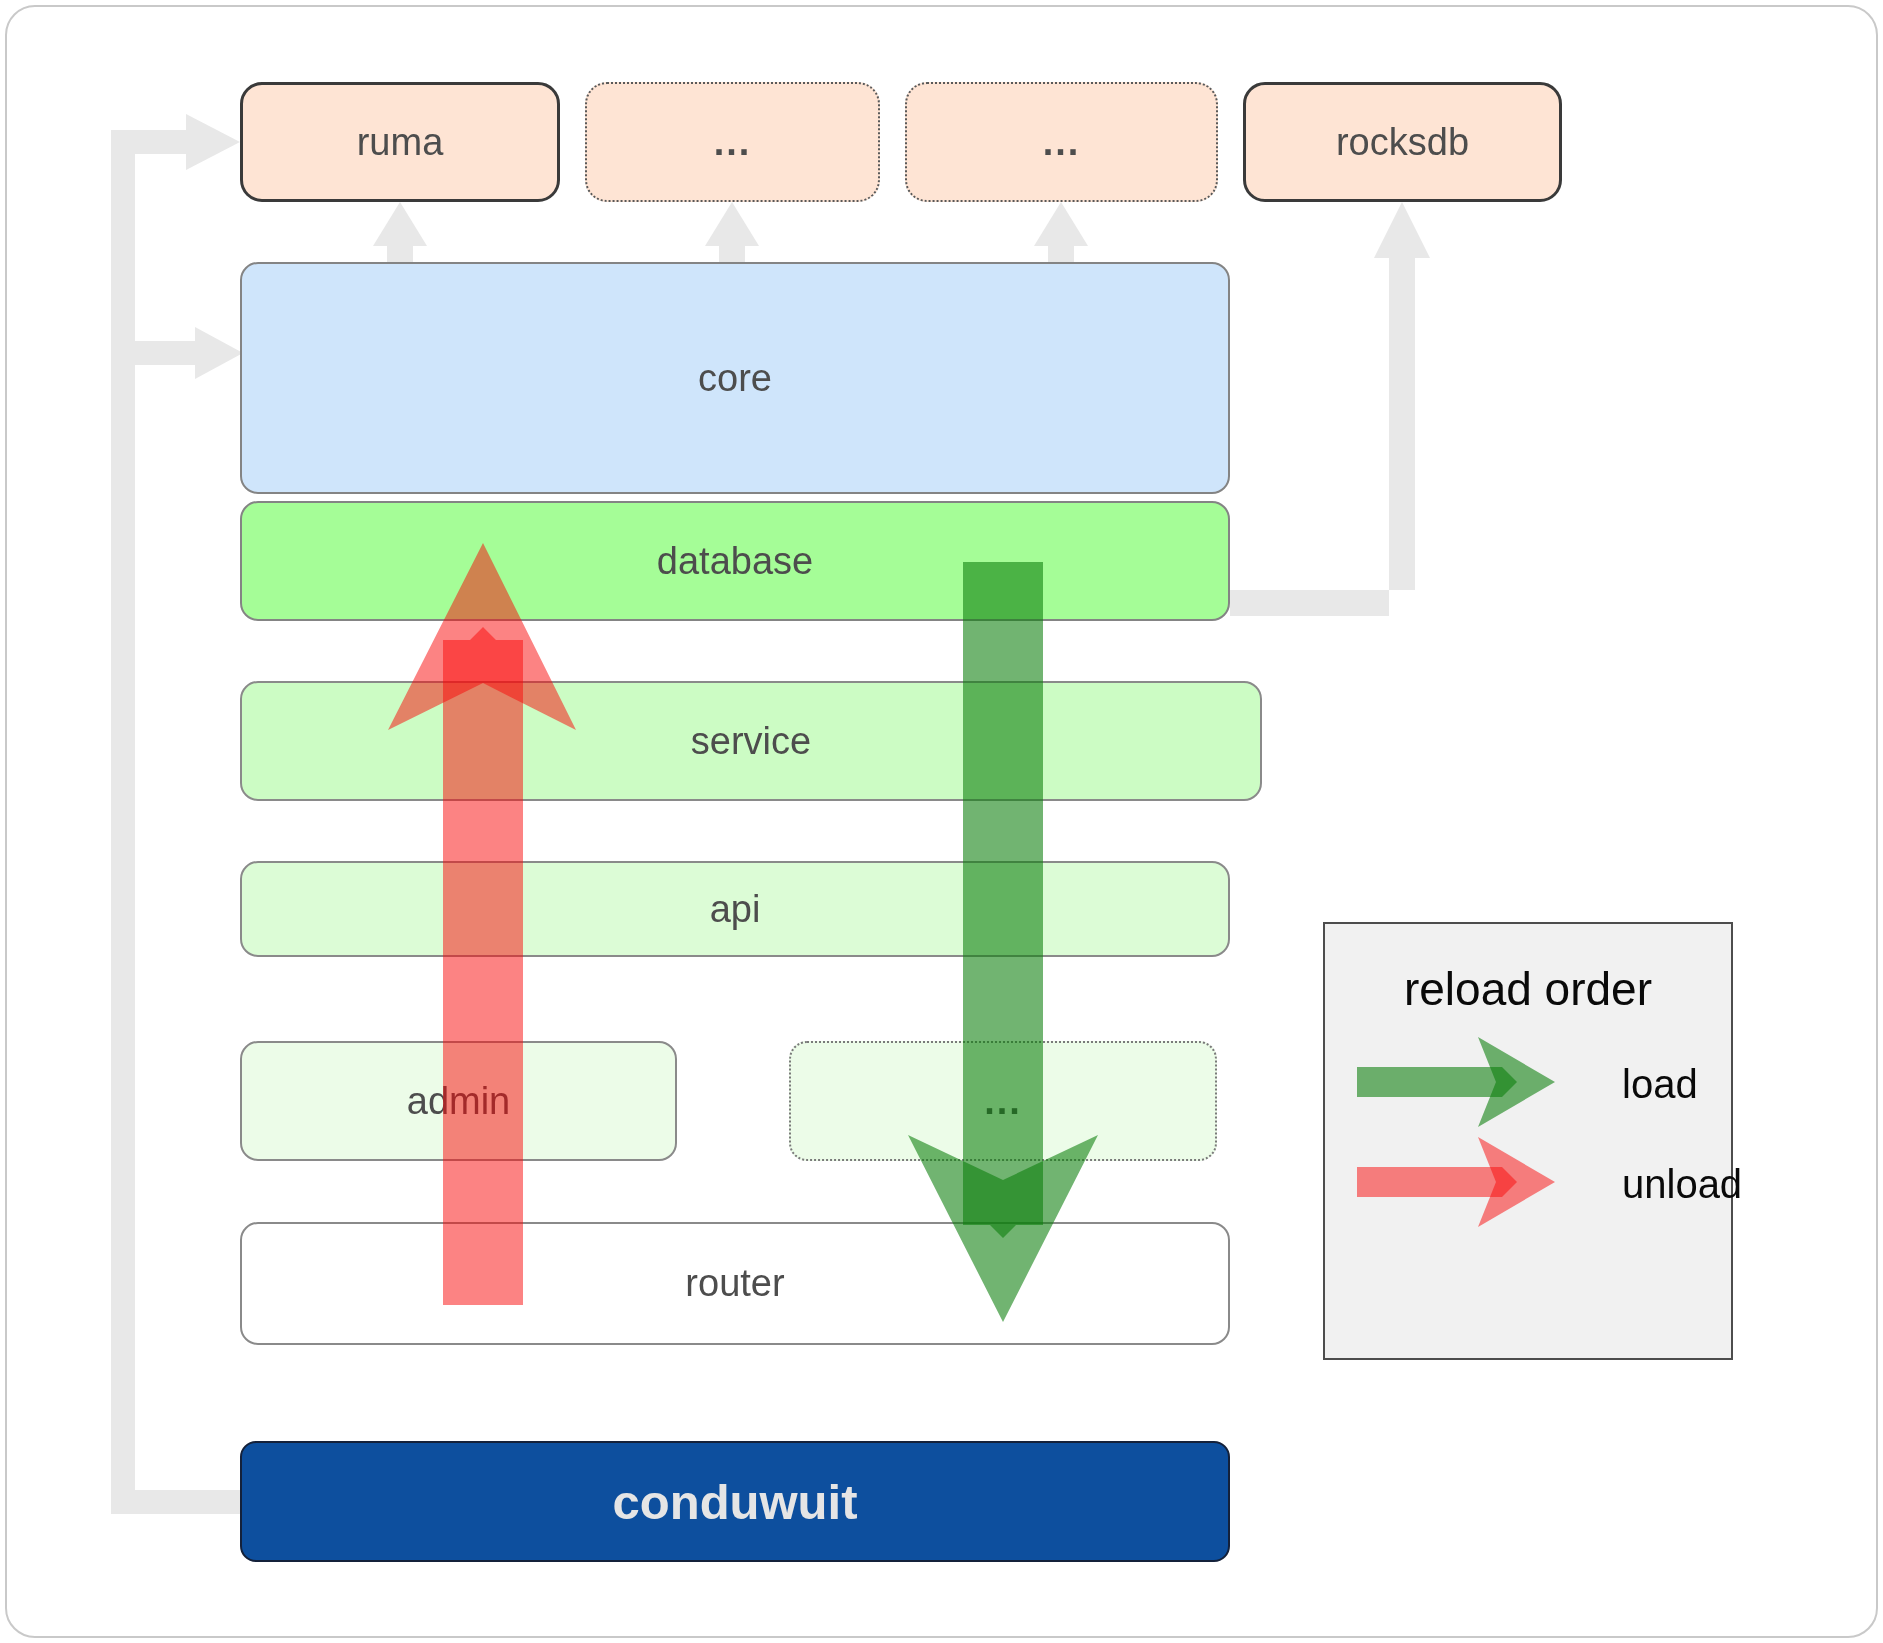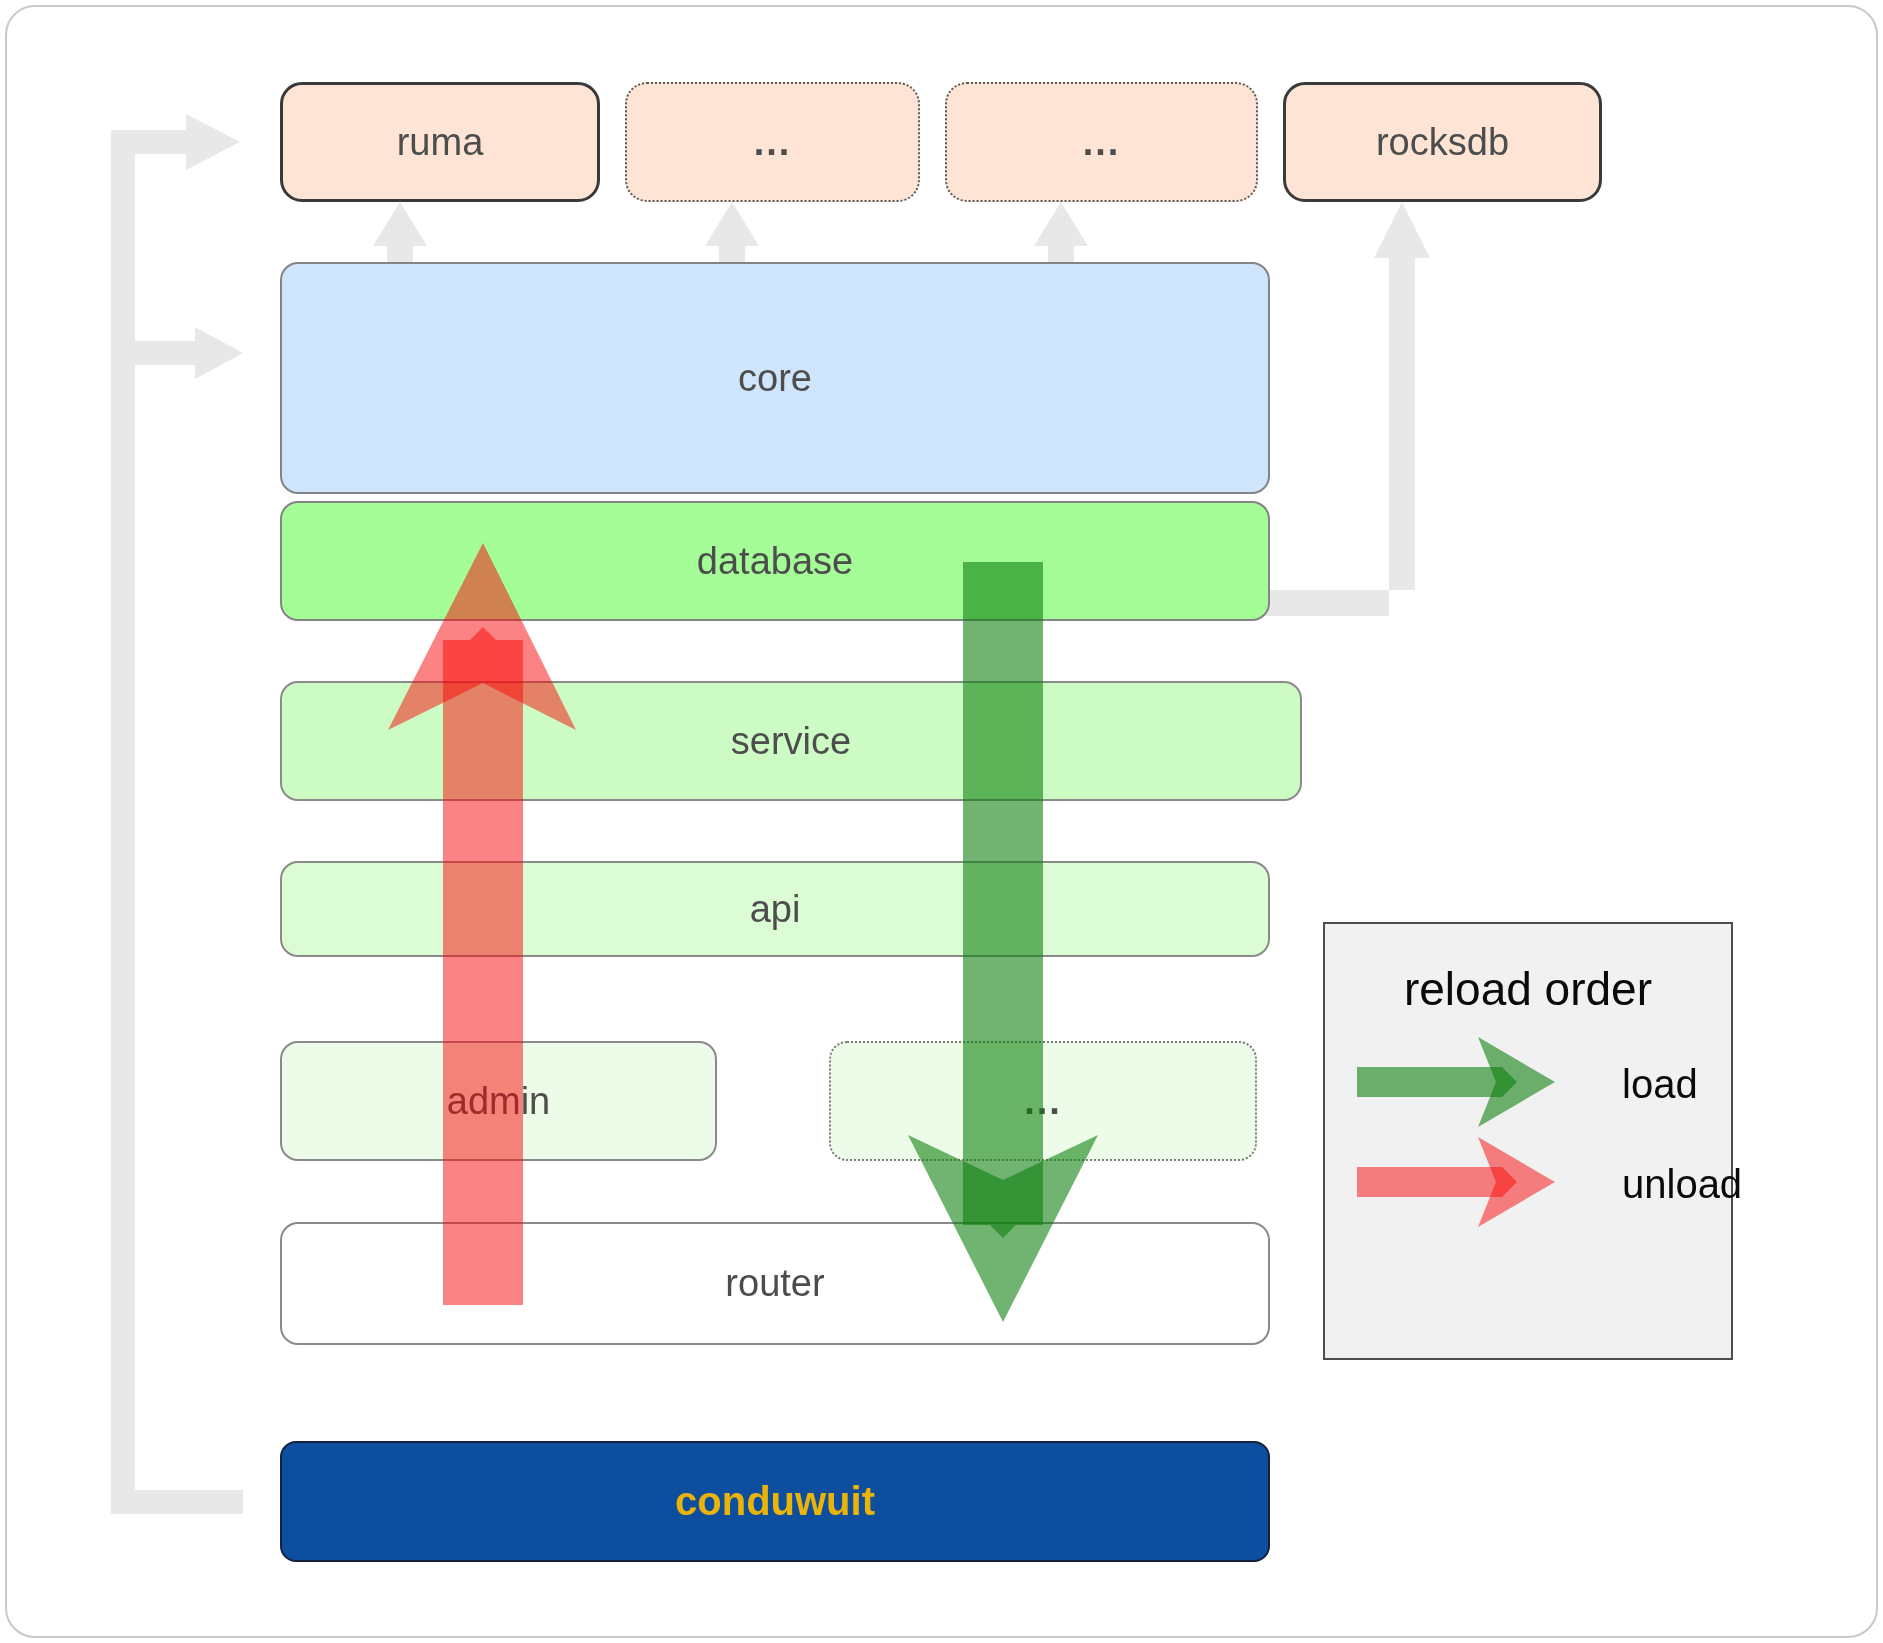--- a/index.html
+++ b/index.html
@@ -14,35 +14,34 @@
     position:absolute;left:5px;top:5px;right:5px;bottom:5px;
     border:2px solid #c9c9c9;border-radius:30px;
   }
   .layer{position:absolute;left:0;top:0;width:1883px;height:1643px;pointer-events:none;}
   .box{
     position:absolute;
     display:flex;align-items:center;justify-content:center;
     box-sizing:border-box;
     font-size:38px;color:#4d4d4d;
     border-radius:18px;
-    margin-left:40px;
   }
   .peach-solid{background:#fee4d4;border:3px solid #3a3a3a;border-radius:22px;}
   .peach-dotted{background:#fee4d4;border:2px dotted #595959;border-radius:22px;}
   .dots{font-weight:bold;letter-spacing:2px;}
   .core{background:#cfe5fb;border:2px solid #848484;}
   .database{background:#a5fd97;border:2px solid #848484;}
   .service{background:#ccfcc4;border:2px solid #8a8a8a;}
   .api{background:#dcfcd6;border:2px solid #8a8a8a;}
   .admin{background:#ecfce8;border:2px solid #8a8a8a;}
   .green-dotted{background:#ecfce8;border:2px dotted #7a7a7a;}
   .router{background:#ffffff;border:2px solid #8a8a8a;}
   .conduwuit{
     background:#0d4f9e;border:2px solid #14213a;border-radius:16px;
-    color:#eab308;font-weight:bold;font-size:40px;
+    color:#e5e5e5;font-weight:bold;font-size:49px;
   }
   
   .b-ruma   {left:240px;top:82px;width:320px;height:120px;}
   .b-ell-a  {left:585px;top:82px;width:295px;height:120px;}
   .b-ell-b  {left:905px;top:82px;width:313px;height:120px;}
   .b-rocksdb{left:1243px;top:82px;width:319px;height:120px;}
   .b-core    {left:240px;top:262px;width:990px;height:232px;}
   .b-database{left:240px;top:501px;width:990px;height:120px;align-items:center;}
   .b-service {left:240px;top:681px;width:1022px;height:120px;}
   .b-api     {left:240px;top:861px;width:990px;height:96px;}

